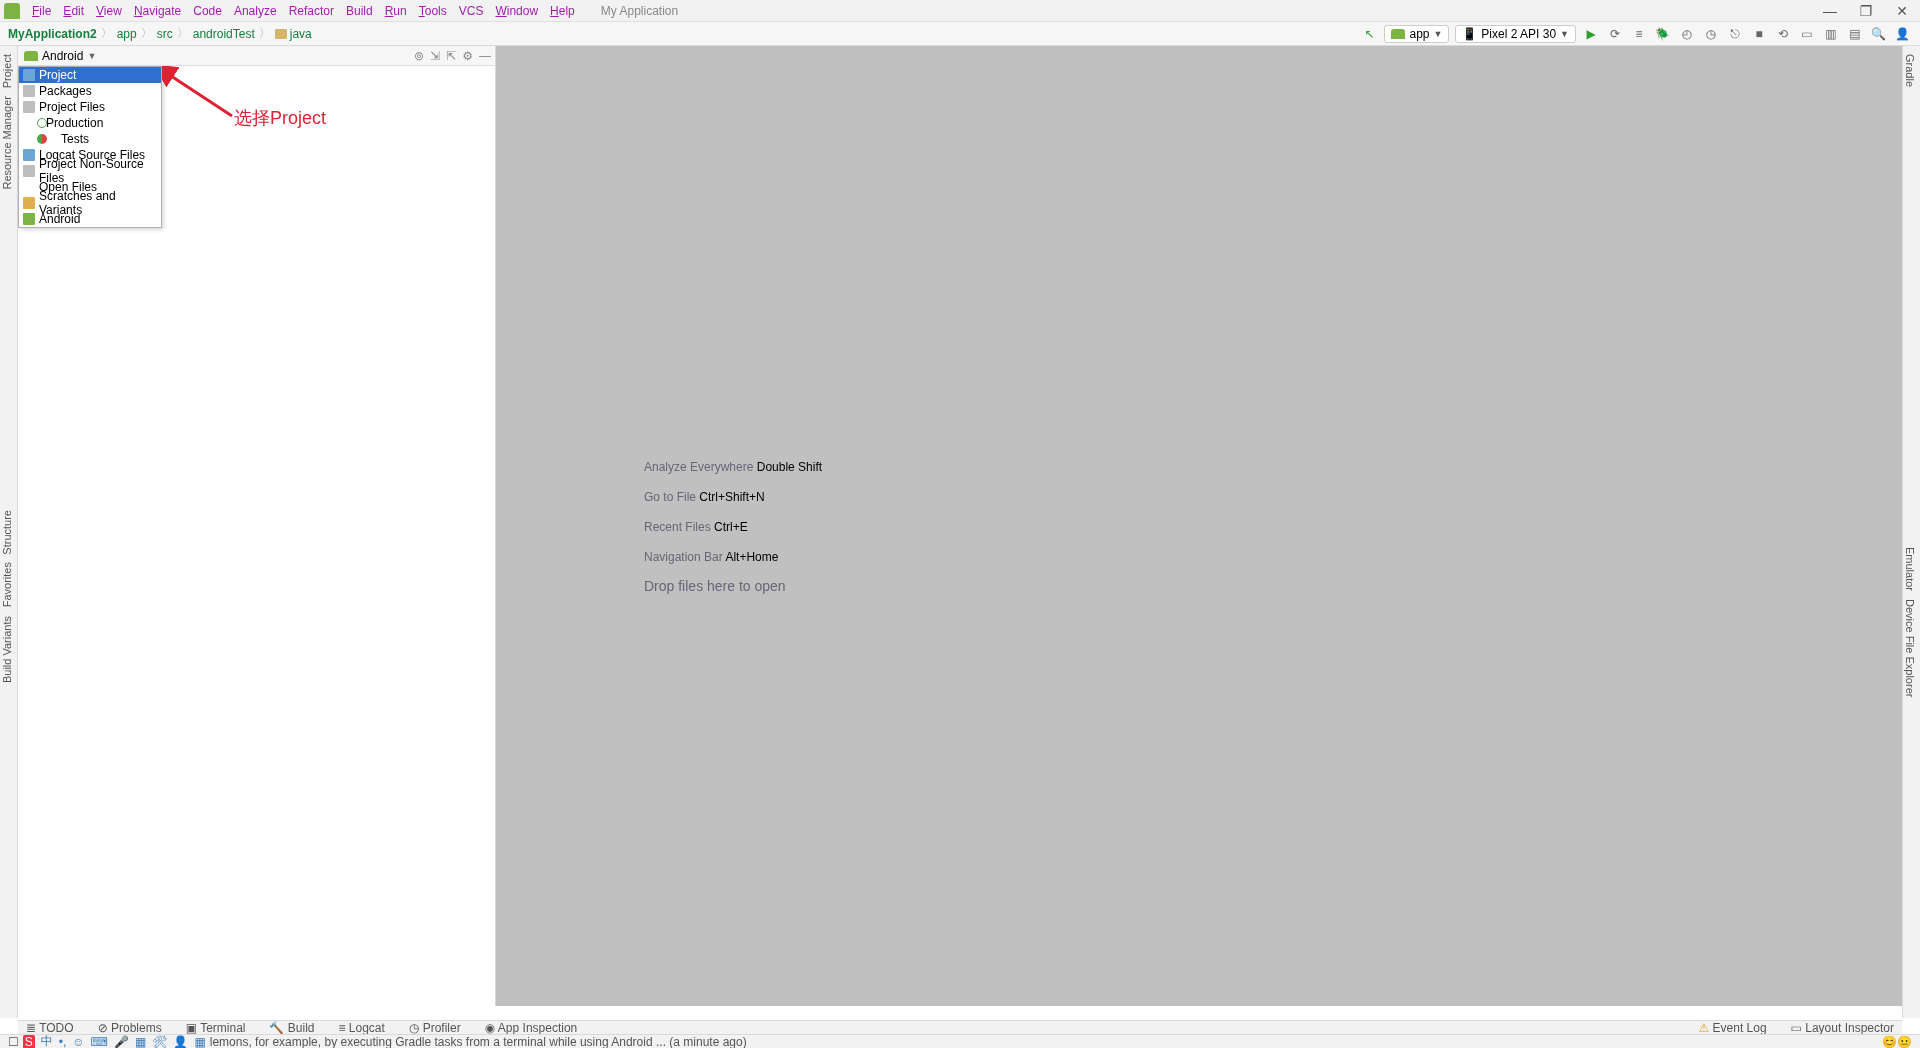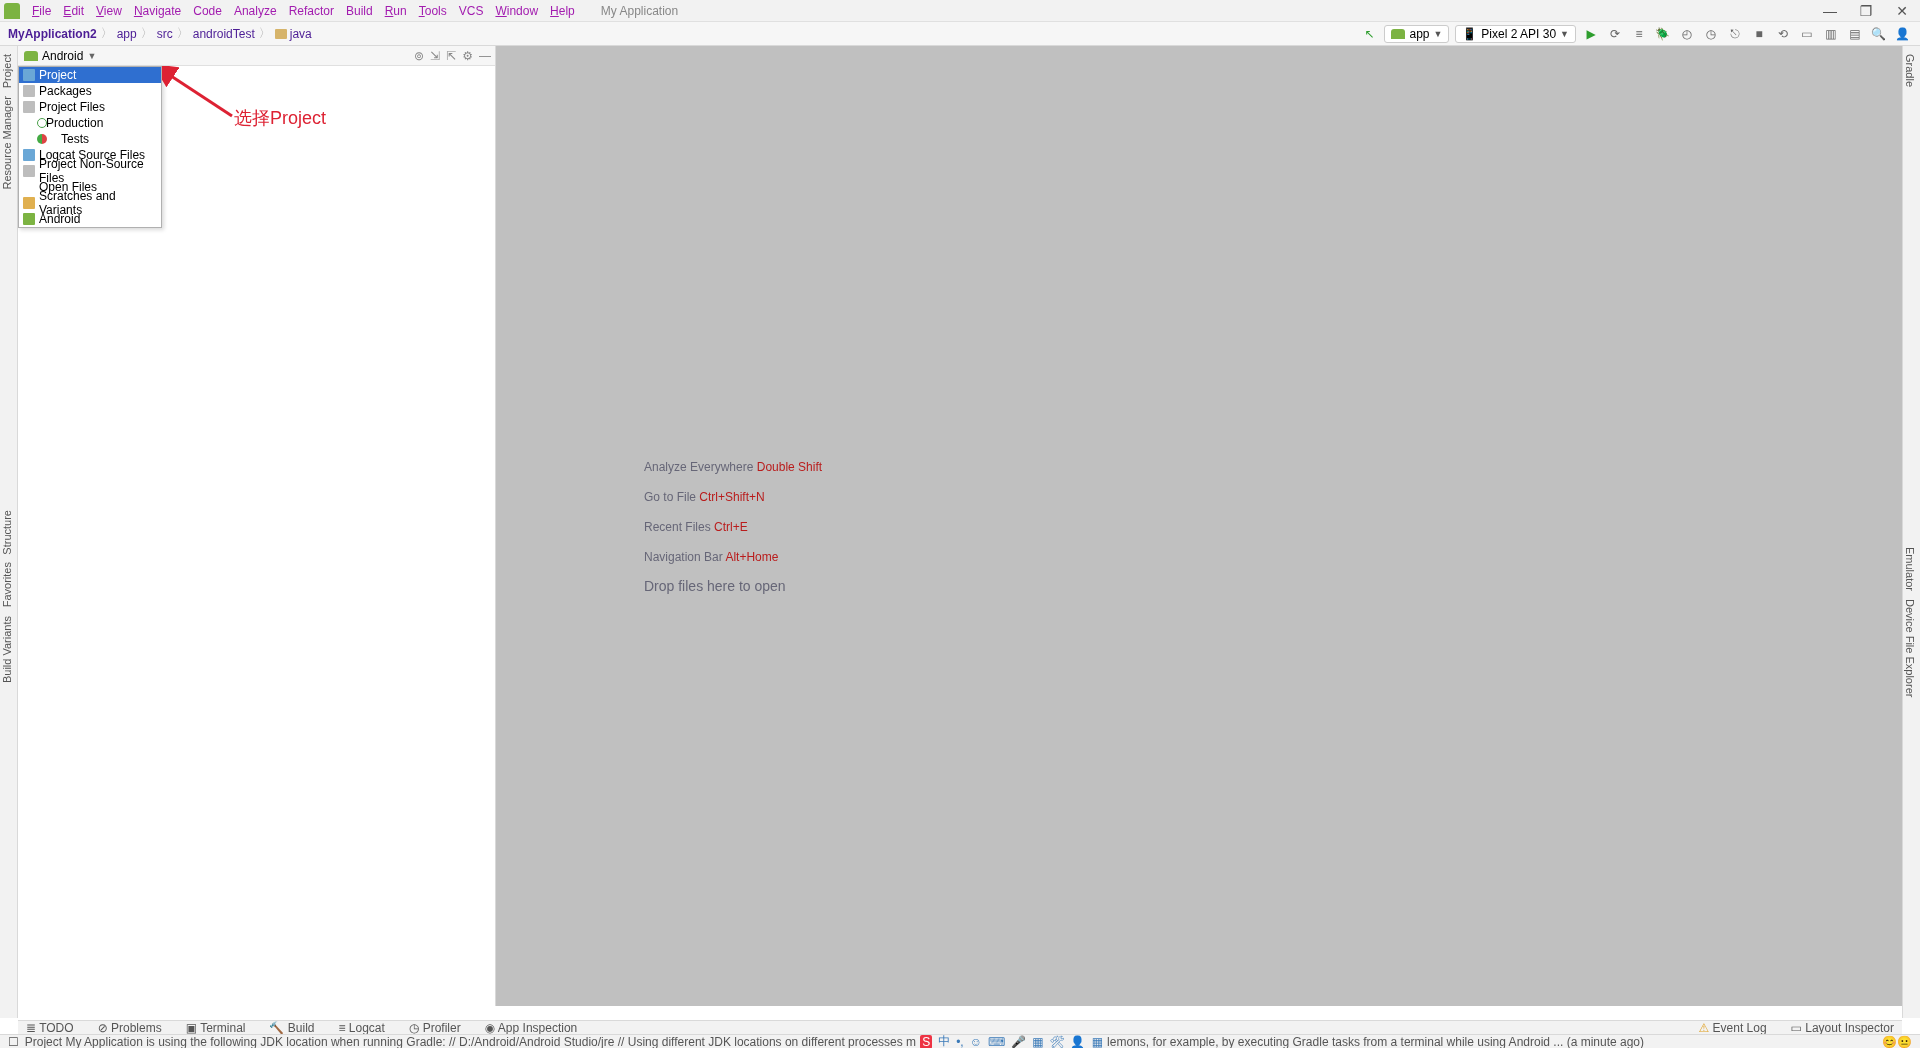--- a/index.html
+++ b/index.html
@@ -9,21 +9,21 @@
 .titlebar { height: 22px; display: flex; align-items: center; padding: 0 4px; background: #f2f2f2; border-bottom: 1px solid #e0e0e0; }
 .titlebar .logo { width: 16px; height: 16px; margin-right: 6px; display:inline-block; }
 .menu-item { margin: 0 6px; color: #a21caf; cursor: default; }
 .menu-item .ul { text-decoration: underline; }
 .titlebar .appname { margin-left: 20px; color: #888; }
 .win-controls { position: absolute; right: 0; top: 0; height: 22px; display: flex; align-items: center; }
 .win-controls span { width: 36px; text-align: center; color: #555; font-size: 14px; }
 
 
 .navrow { height: 24px; border-bottom: 1px solid #d9d9d9; display: flex; align-items: center; padding: 0 8px; background: #f6f6f6; }
-.crumb { color: #4c1d95; }
+.crumb { color: #15803d; }
 .crumb-sep { color: #aaa; margin: 0 4px; }
 .crumb-folder-icon { display:inline-block; width:12px; height:10px; background:#d6b46a; border-radius:1px; margin-right:3px; vertical-align:middle; }
 
 .right-tools { position: absolute; right: 8px; top: 22px; height: 24px; display: flex; align-items: center; gap: 6px; }
 .rtool { padding: 1px 6px; border: 1px solid #ccc; border-radius: 3px; background: #fff; display: flex; align-items: center; gap: 4px; }
 .rtool .arrow { font-size: 9px; color: #555; }
 .icon-btn { width: 18px; height: 18px; display:flex; align-items:center; justify-content:center; color:#666; }
 .run-icon { color: #2e9e2e; }
 .bug-icon { color: #d07a2a; }
 
@@ -53,21 +53,21 @@
 .icon-scratch { background:#e0b050; border-radius:1px; }
 .icon-android { background:#7cb342; border-radius:1px; }
 
 
 .annotation-arrow { position:absolute; left:162px; top:66px; pointer-events:none; z-index:11; }
 .annotation-label { position:absolute; left:234px; top:106px; color:#d23; font-size:18px; font-weight:500; }
 
 
 .editor { position: absolute; left: 496px; right: 18px; top: 46px; bottom: 42px; background: #c0c0c0; display:flex; flex-direction:column; align-items:flex-start; justify-content:center; padding-left:148px; }
 .editor-line { margin: 7px 0; color:#667; font-size:14px; }
-.editor-line .shortcut { color:#b91c1c; }
+.editor-line .shortcut { color:#000000; }
 
 
 .toolwin-bar { position:absolute; left:18px; right:18px; bottom: 14px; height: 14px; background:#f2f2f2; border-top:1px solid #d9d9d9; display:flex; align-items:center; padding:0 8px; gap:24px; font-size:11px; color:#555; }
 .toolwin-bar .spacer { flex:1; }
 .toolwin-bar .warn-icon { color:#e0a020; }
 
 .statusbar { position:absolute; left:0; right:0; bottom:0; height:14px; background:#f2f2f2; border-top:1px solid #d9d9d9; display:flex; align-items:center; padding:0 8px; font-size:11px; color:#555; }
 .statusbar .spacer { flex:1; }
 .status-icons { display:flex; gap:6px; align-items:center; }
 .status-icons span { color:#3a7ab8; }
@@ -239,21 +239,20 @@
   <span>≡ <span>Logcat</span></span>
   <span>◷ <span>Profiler</span></span>
   <span>◉ <span>App Inspection</span></span>
   <span class="spacer"></span>
   <span><span class="warn-icon">⚠</span> <span>Event Log</span></span>
   <span>▭ <span>Layout Inspector</span></span>
 </div>
 
 <div class="statusbar">
   <span>☐</span>
-  <span style="margin-left:6px">Project My Application is using the following JDK location when running Gradle: // D:/Android/Android Studio/jre // Using different JDK locations on different processes m</span>
   <span class="status-icons" style="margin:0 4px">
     <span style="background:#e34;color:#fff;padding:0 2px;border-radius:2px">S</span>
     <span>中</span>
     <span>•,</span>
     <span>☺</span>
     <span>⌨</span>
     <span>🎤</span>
     <span>▦</span>
     <span>🛠</span>
     <span>👤</span>

